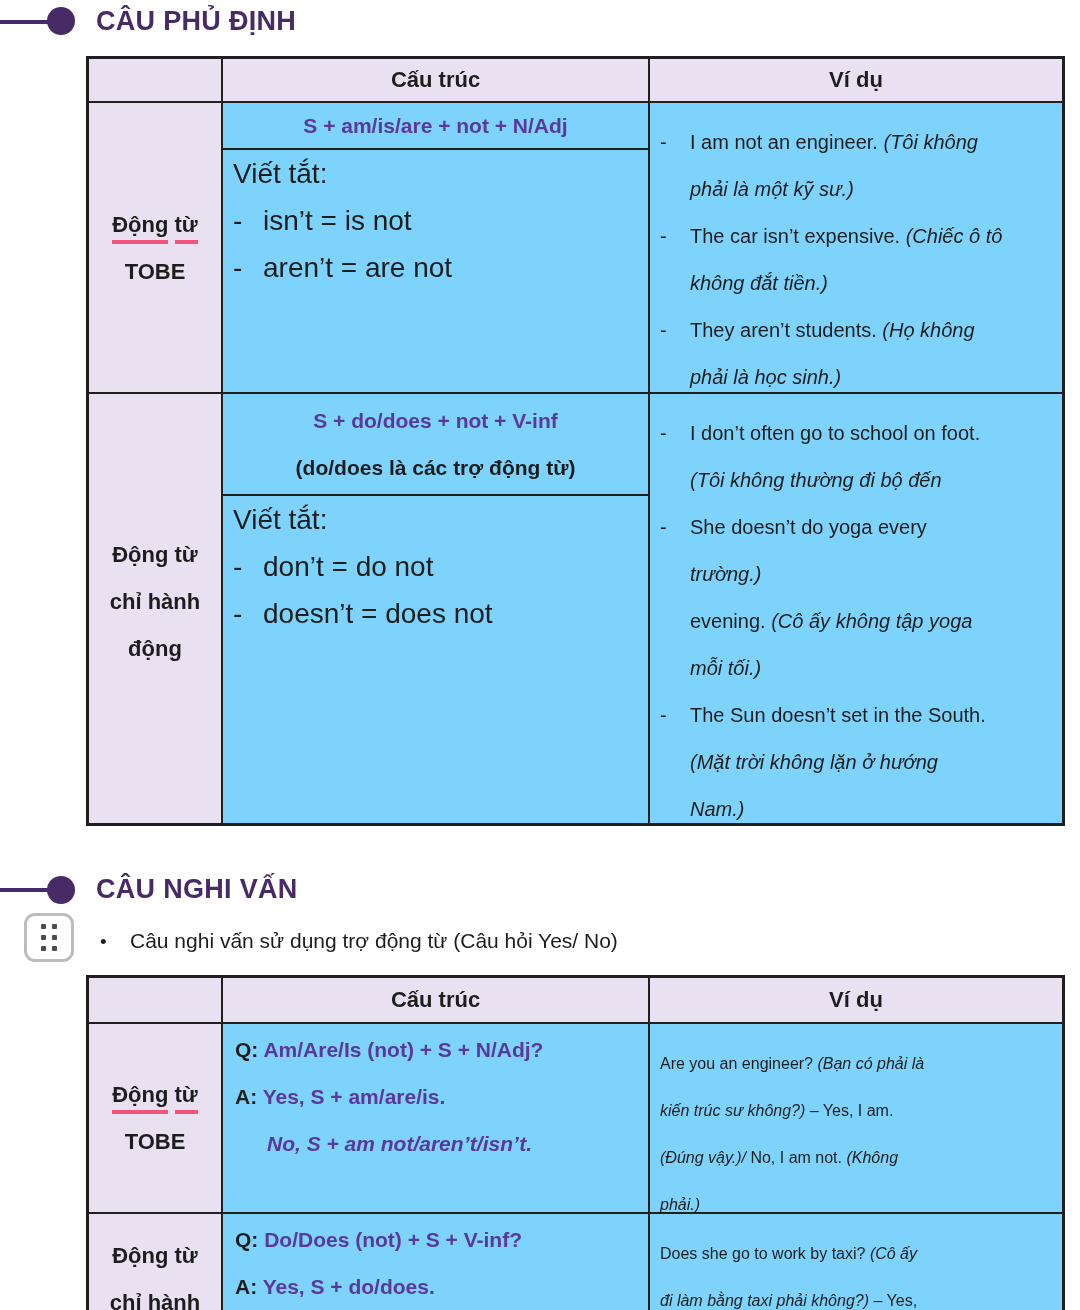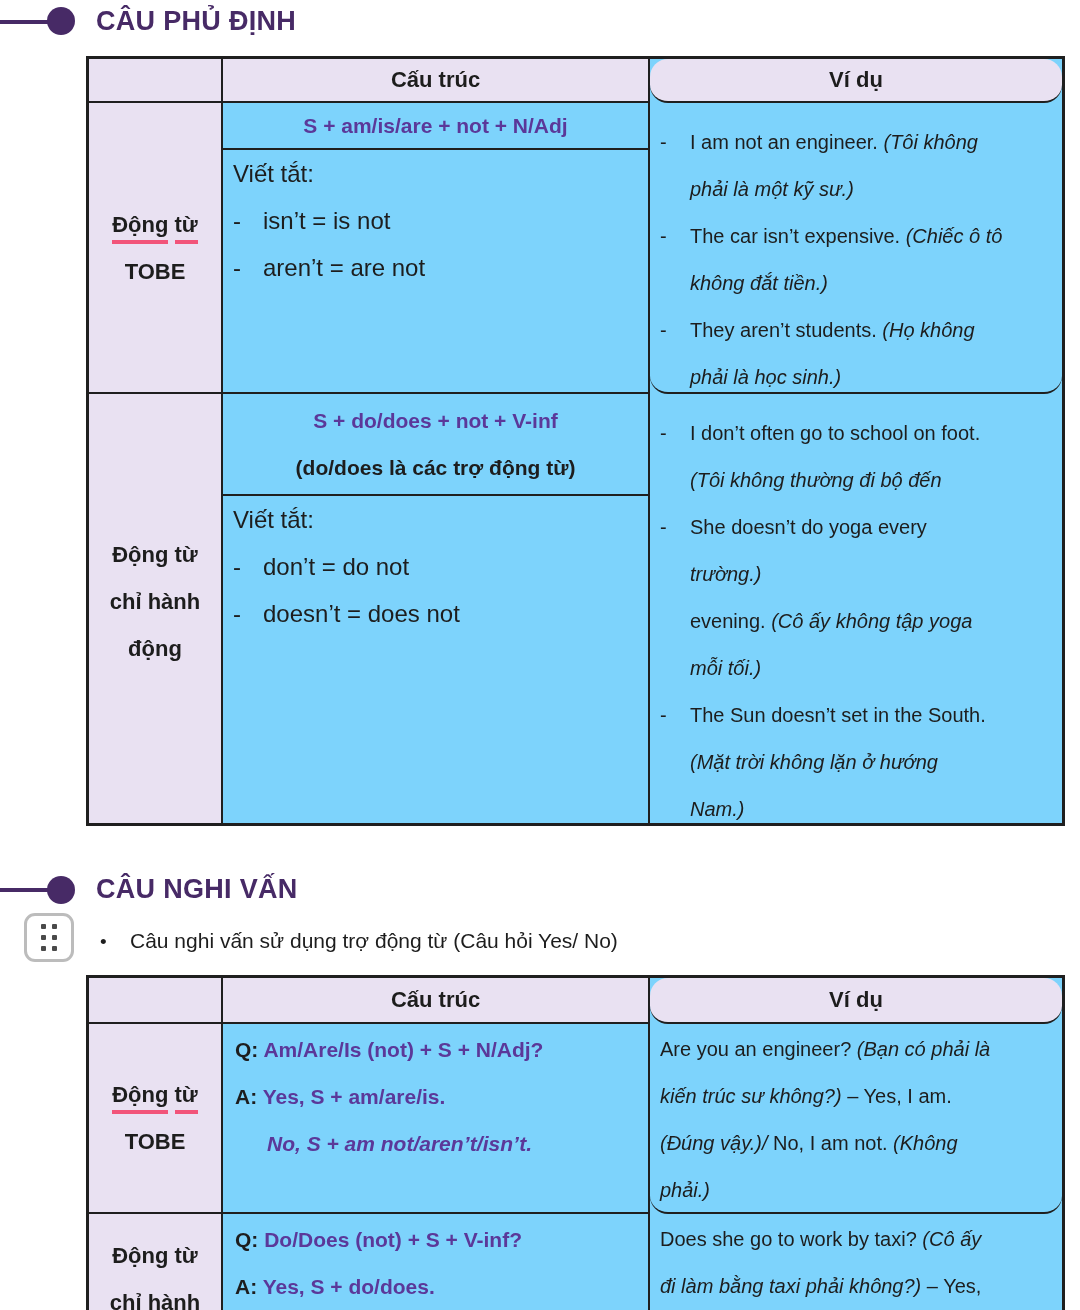--- a/index.html
+++ b/index.html
@@ -12,36 +12,36 @@
 
   
   .rule{position:absolute;height:4px;background:var(--dkpurple);}
   .dot{position:absolute;width:28px;height:28px;border-radius:50%;background:var(--dkpurple);}
   .sec-title{position:absolute;font-size:27px;font-weight:700;color:var(--dkpurple);letter-spacing:.3px;white-space:nowrap;}
 
   
   .tbl{position:absolute;left:86px;width:979px;border:3px solid var(--line);display:grid;background:#7dd3fc;box-sizing:border-box;}
   .tbl{grid-template-columns:134px 427px 1fr;}
   .c{border-right:2px solid var(--line);border-bottom:2px solid var(--line);overflow:hidden;box-sizing:border-box;}
-  .c.last-col{border-right:none;border-radius:18px;}
+  .c.last-col{border-right:none;}
   .c.last-row{border-bottom:none;}
   .hcell{background:var(--lavender);display:flex;align-items:center;justify-content:center;
          font-size:22px;font-weight:700;color:var(--ink);}
   .lblcell{background:var(--lavender);display:flex;flex-direction:column;align-items:center;justify-content:center;
            font-size:22px;font-weight:700;line-height:47px;text-align:center;}
   .lbl-line{white-space:nowrap;}
   .uw{border-bottom:4px solid var(--pink);padding-bottom:3px;}
 
   .fblock{display:flex;flex-direction:column;align-items:center;justify-content:center;
           border-bottom:2px solid var(--line);font-size:21px;font-weight:700;line-height:47px;box-sizing:border-box;}
   .fblock .line{padding-left:0;}
-  .notes{padding-left:10px;line-height:47px;font-size:24px;}
+  .notes{padding-left:10px;line-height:47px;font-size:28px;}
   .examples{padding-left:10px;line-height:47px;font-size:20px;margin-top:16px;}
   .qa{padding:2px 0 0 12px;line-height:47px;font-size:21px;font-weight:700;}
-  .para{padding:2px 0 0 10px;line-height:47px;font-size:20px;}
+  .para{padding:16px 0 0 10px;line-height:47px;font-size:16px;}
 
   .line{white-space:nowrap;}
   .mk{display:inline-block;width:30px;}
   .sg-r{}
   .sg-i{font-style:italic;}
   .sg-b{font-weight:700;color:var(--ink);}
   .sg-pb{font-weight:700;color:var(--formula);}
 
   
   .drag-icon{position:absolute;left:24px;top:913px;width:50px;height:49px;border:3px solid var(--icon-border);

